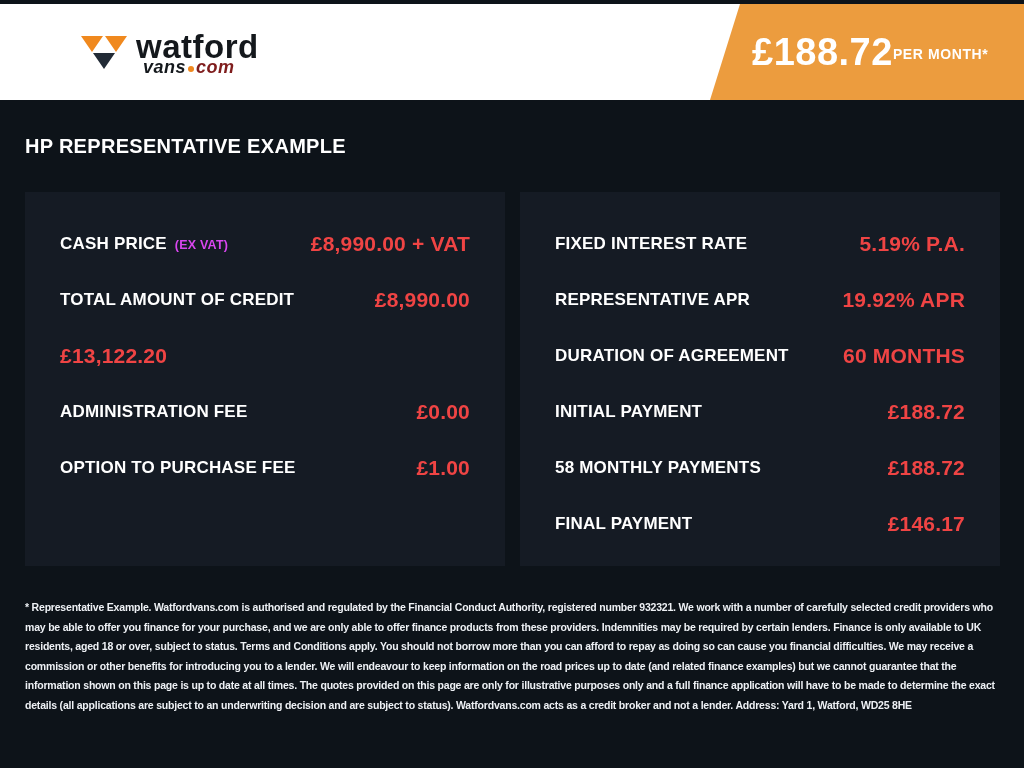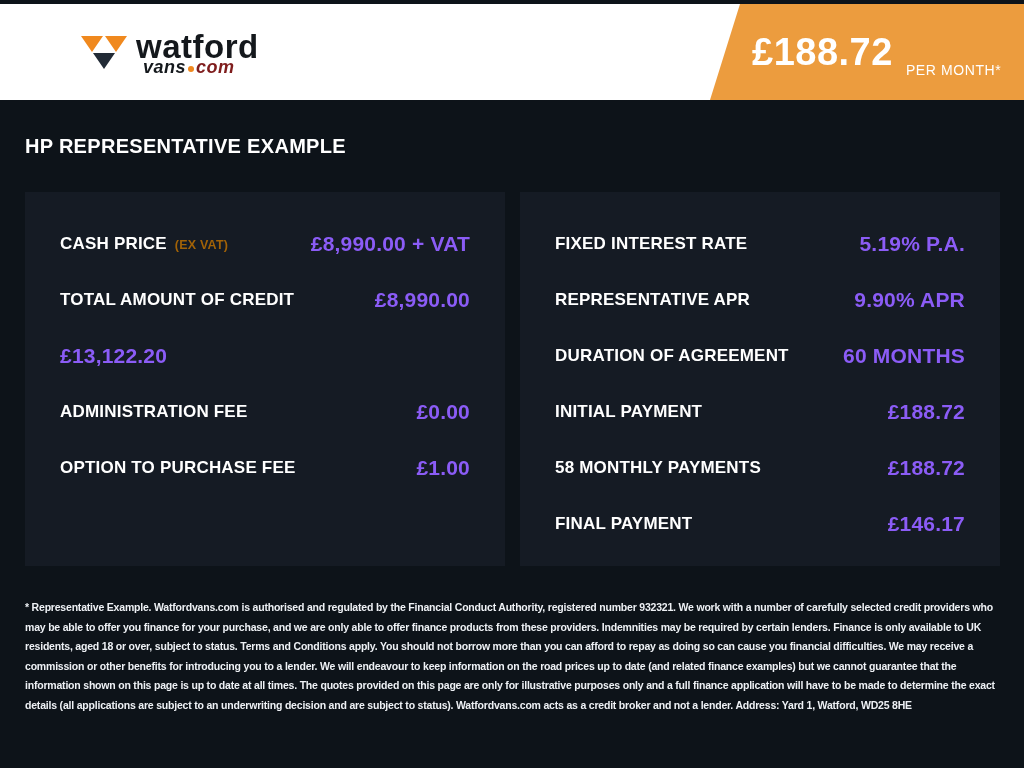--- a/index.html
+++ b/index.html
@@ -28,35 +28,35 @@
   .logo-line2 { font-size:18px; font-weight:bold; letter-spacing:0.5px; margin-top:-5px; padding-left:7px; display:flex; align-items:center;font-style:italic; }
   .logo-dot { display:inline-block; width:6px; height:6px; border-radius:50%; background:#f0891e; margin:4px 2px 0 2px; overflow:hidden; color:transparent; font-size:0; }
   .logo-com { color:#7f1d1d; }
 
   .price-banner { position:absolute; top:0; right:0; width:314px; height:96px;
                   background:#ec9c3e;
                   -webkit-clip-path:polygon(30px 0, 100% 0, 100% 100%, 0 100%);
                   clip-path:polygon(30px 0, 100% 0, 100% 100%, 0 100%);
                   display:flex; align-items:center; padding-left:42px; color:#ffffff; }
   .price-amount { font-size:38px; font-weight:bold; letter-spacing:0.5px; }
-  .price-suffix { font-size:14px; font-weight:normal; letter-spacing:0.6px; margin-left:13px; position:relative; top:18px; }
+  .price-suffix { font-size:14px; font-weight:bold; letter-spacing:0.6px; margin-left:0; position:relative; top:2px; }
 
   
   .main { color:#ffffff; }
   .title { margin:34px 0 0 25px; font-size:20px; line-height:24px; font-weight:bold; letter-spacing:0.3px; color:#ffffff; }
 
   .panels { display:flex; gap:15px; margin:34px 24px 0 25px; }
   .panel { flex:1 1 0; height:374px; background:#151b24; padding:24px 35px 0 35px; }
 
   .row { height:56px; display:flex; justify-content:space-between; align-items:center; }
   .label-wrap { display:flex; align-items:baseline; white-space:nowrap; }
   .label { font-size:17px; font-weight:bold; color:#ffffff; letter-spacing:0.2px;text-align:center; }
-  .sublabel { font-size:12.5px; font-weight:bold; color:#a16207; margin-left:8px; letter-spacing:0.2px; }
+  .sublabel { font-size:12.5px; font-weight:bold; color:#d946ef; margin-left:8px; letter-spacing:0.2px; }
   .sublabel:empty { display:none; }
-  .value { font-size:21px; font-weight:bold; color:#8b5cf6; letter-spacing:0.2px; white-space:nowrap; }
+  .value { font-size:21px; font-weight:bold; color:#ef4444; letter-spacing:0.2px; white-space:nowrap; }
 
   .disclaimer { margin:32px 25px 0 25px; font-size:10.5px; font-weight:bold; color:#eef1f5;
                 line-height:19.5px; letter-spacing:-0.2px; }
 </style>
 </head>
 <body>
 
 <div class="page">
   <div class="top-strip"></div>
 
@@ -122,21 +122,21 @@
         <div class="row">
           <div class="label-wrap">
               <span class="label">FIXED INTEREST RATE</span>
             </div>
           <span class="value">5.19% P.A.</span>
         </div>
         <div class="row">
           <div class="label-wrap">
               <span class="label">REPRESENTATIVE APR</span>
             </div>
-          <span class="value">9.90% APR</span>
+          <span class="value">19.92% APR</span>
         </div>
         <div class="row">
           <div class="label-wrap">
               <span class="label">DURATION OF AGREEMENT</span>
             </div>
           <span class="value">60 MONTHS</span>
         </div>
         <div class="row">
           <div class="label-wrap">
               <span class="label">INITIAL PAYMENT</span>

